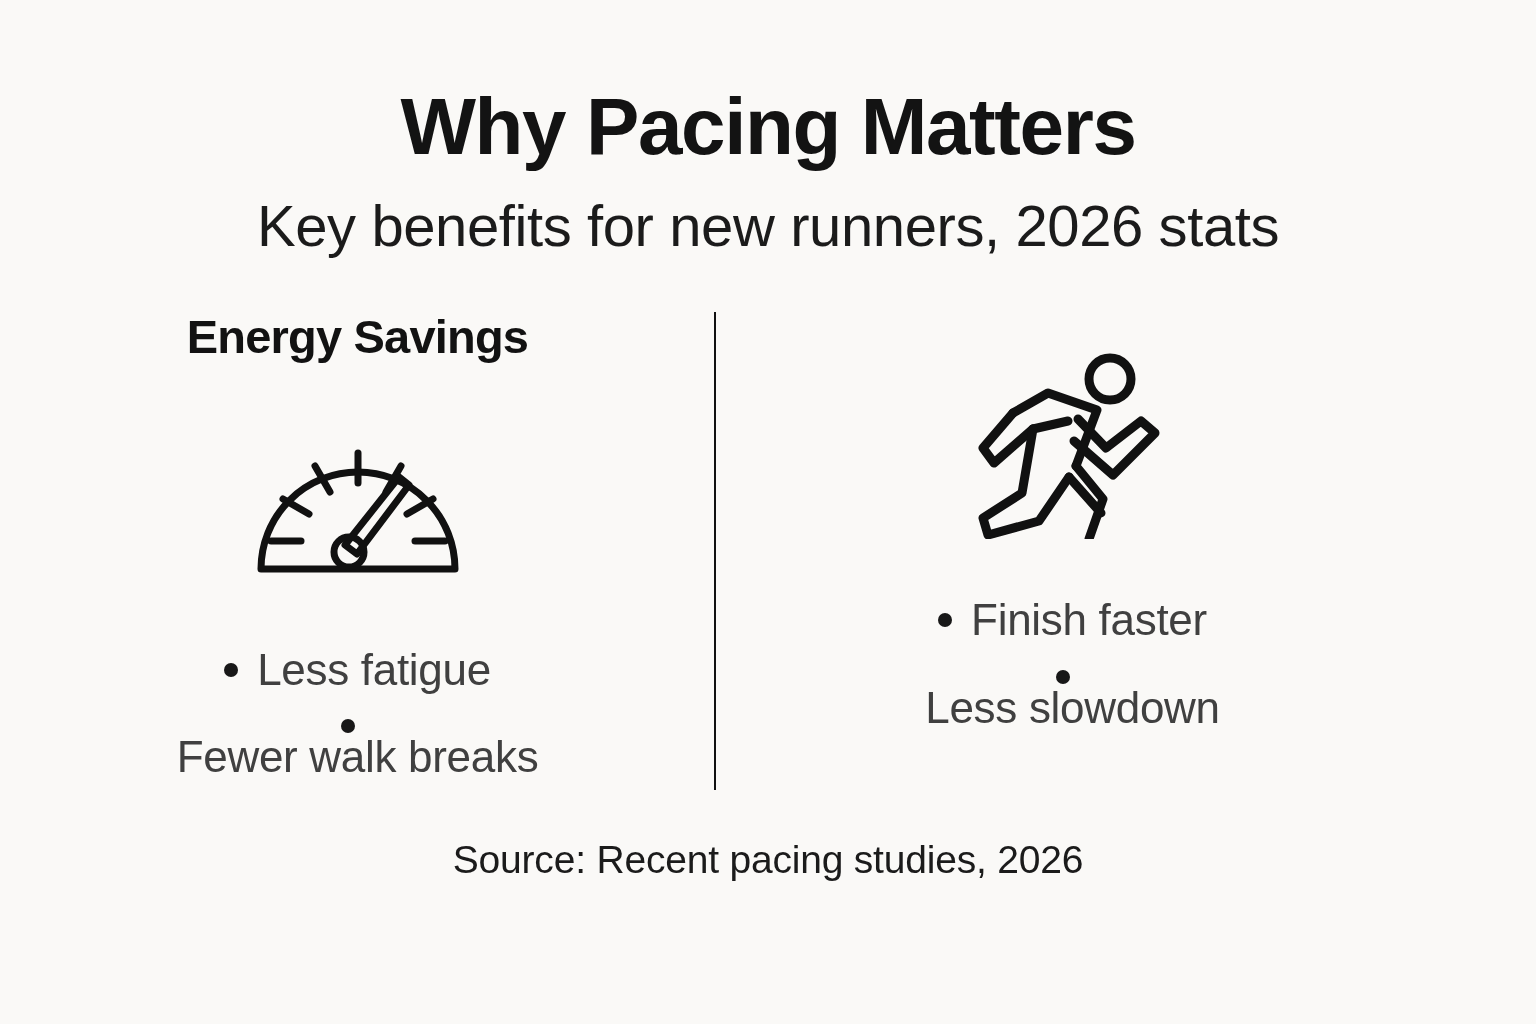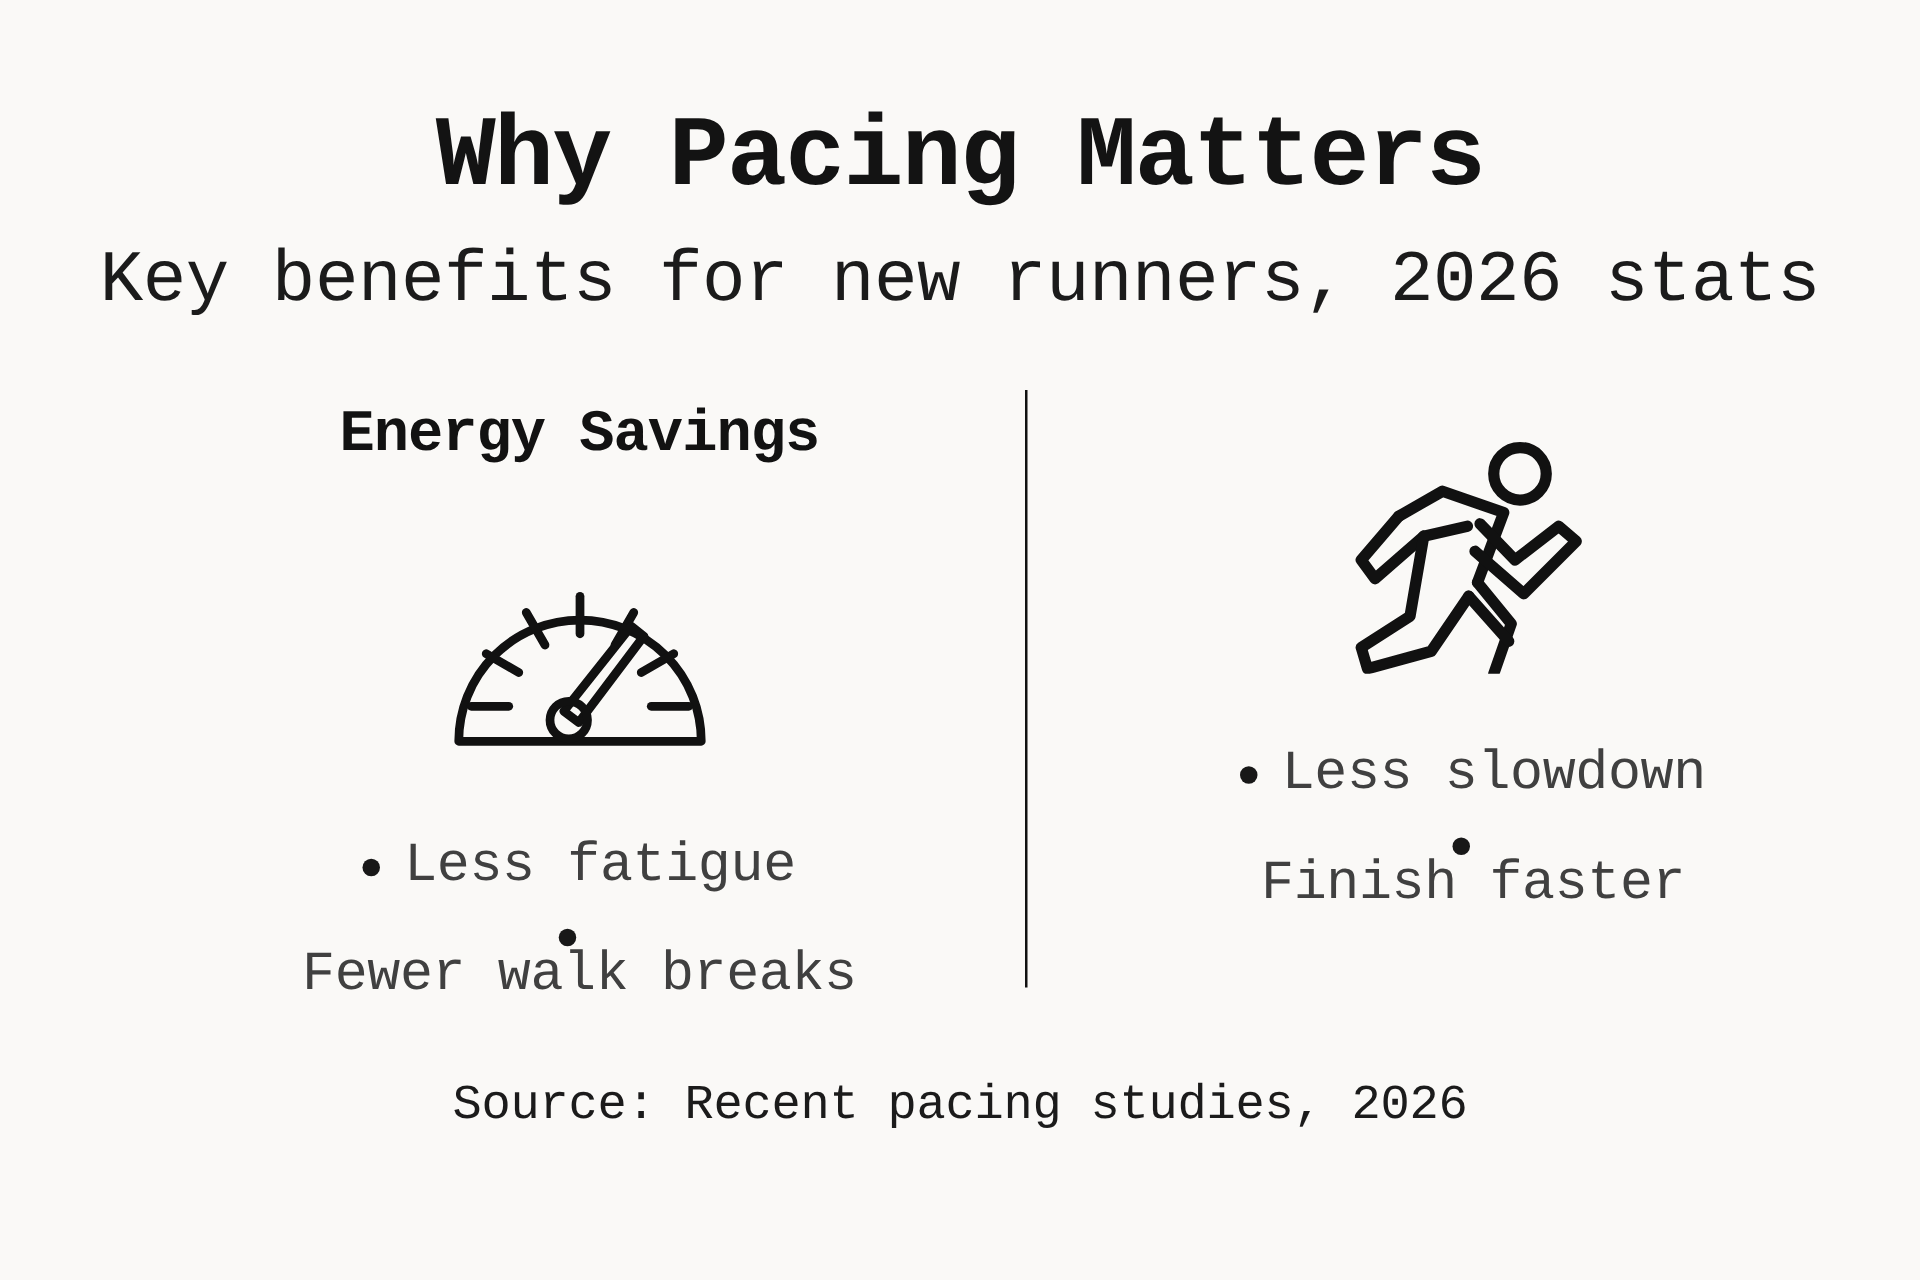--- a/index.html
+++ b/index.html
@@ -14,22 +14,21 @@
     color: #141414;
     overflow: hidden;
   }
   .page {
     position: relative;
     width: 1536px;
     height: 1024px;
     box-sizing: border-box;
     display: flex;
     flex-direction: column;
-    align-items: flex-end;
-    font-family: Liberation Mono, monospace;
+    align-items: flex-start;
   }
 
   
   .header {
     width: 100%;
     text-align: center;
     padding-top: 86px;
   }
   .title {
     font-size: 80px;
@@ -71,21 +70,21 @@
     display: flex;
     flex-direction: column;
     align-items: center;
   }
   .col-heading {
     font-size: 47px;
     font-weight: 700;
     letter-spacing: -0.8px;
     line-height: 1.05;
     color: #121212;
-    margin: 12px;
+    margin: 0;
   }
   .icon-wrap {
     margin-top: 44px;
     height: 180px;
     display: flex;
     align-items: center;
     justify-content: center;
   }
   .bullets {
     list-style: none;
@@ -205,25 +204,25 @@
 
             <path d="M103 113 L130 146 L116 186"></path>
             <path d="M96 124 L128 160"></path>
           </g>
         </svg>
       </div>
 
       <ul class="bullets">
         <li class="bullet-item">
           <span class="bullet-dot"></span>
+          <span>Finish faster</span>
+        </li>
+        <li class="bullet-item">
+          <span class="bullet-dot"></span>
           <span>Less slowdown</span>
-        </li>
-        <li class="bullet-item">
-          <span class="bullet-dot"></span>
-          <span>Finish faster</span>
         </li>
       </ul>
     </div>
 
   </div>
 
   <div class="footer">
     <span class="source">Source: Recent pacing studies, 2026</span>
   </div>
 

